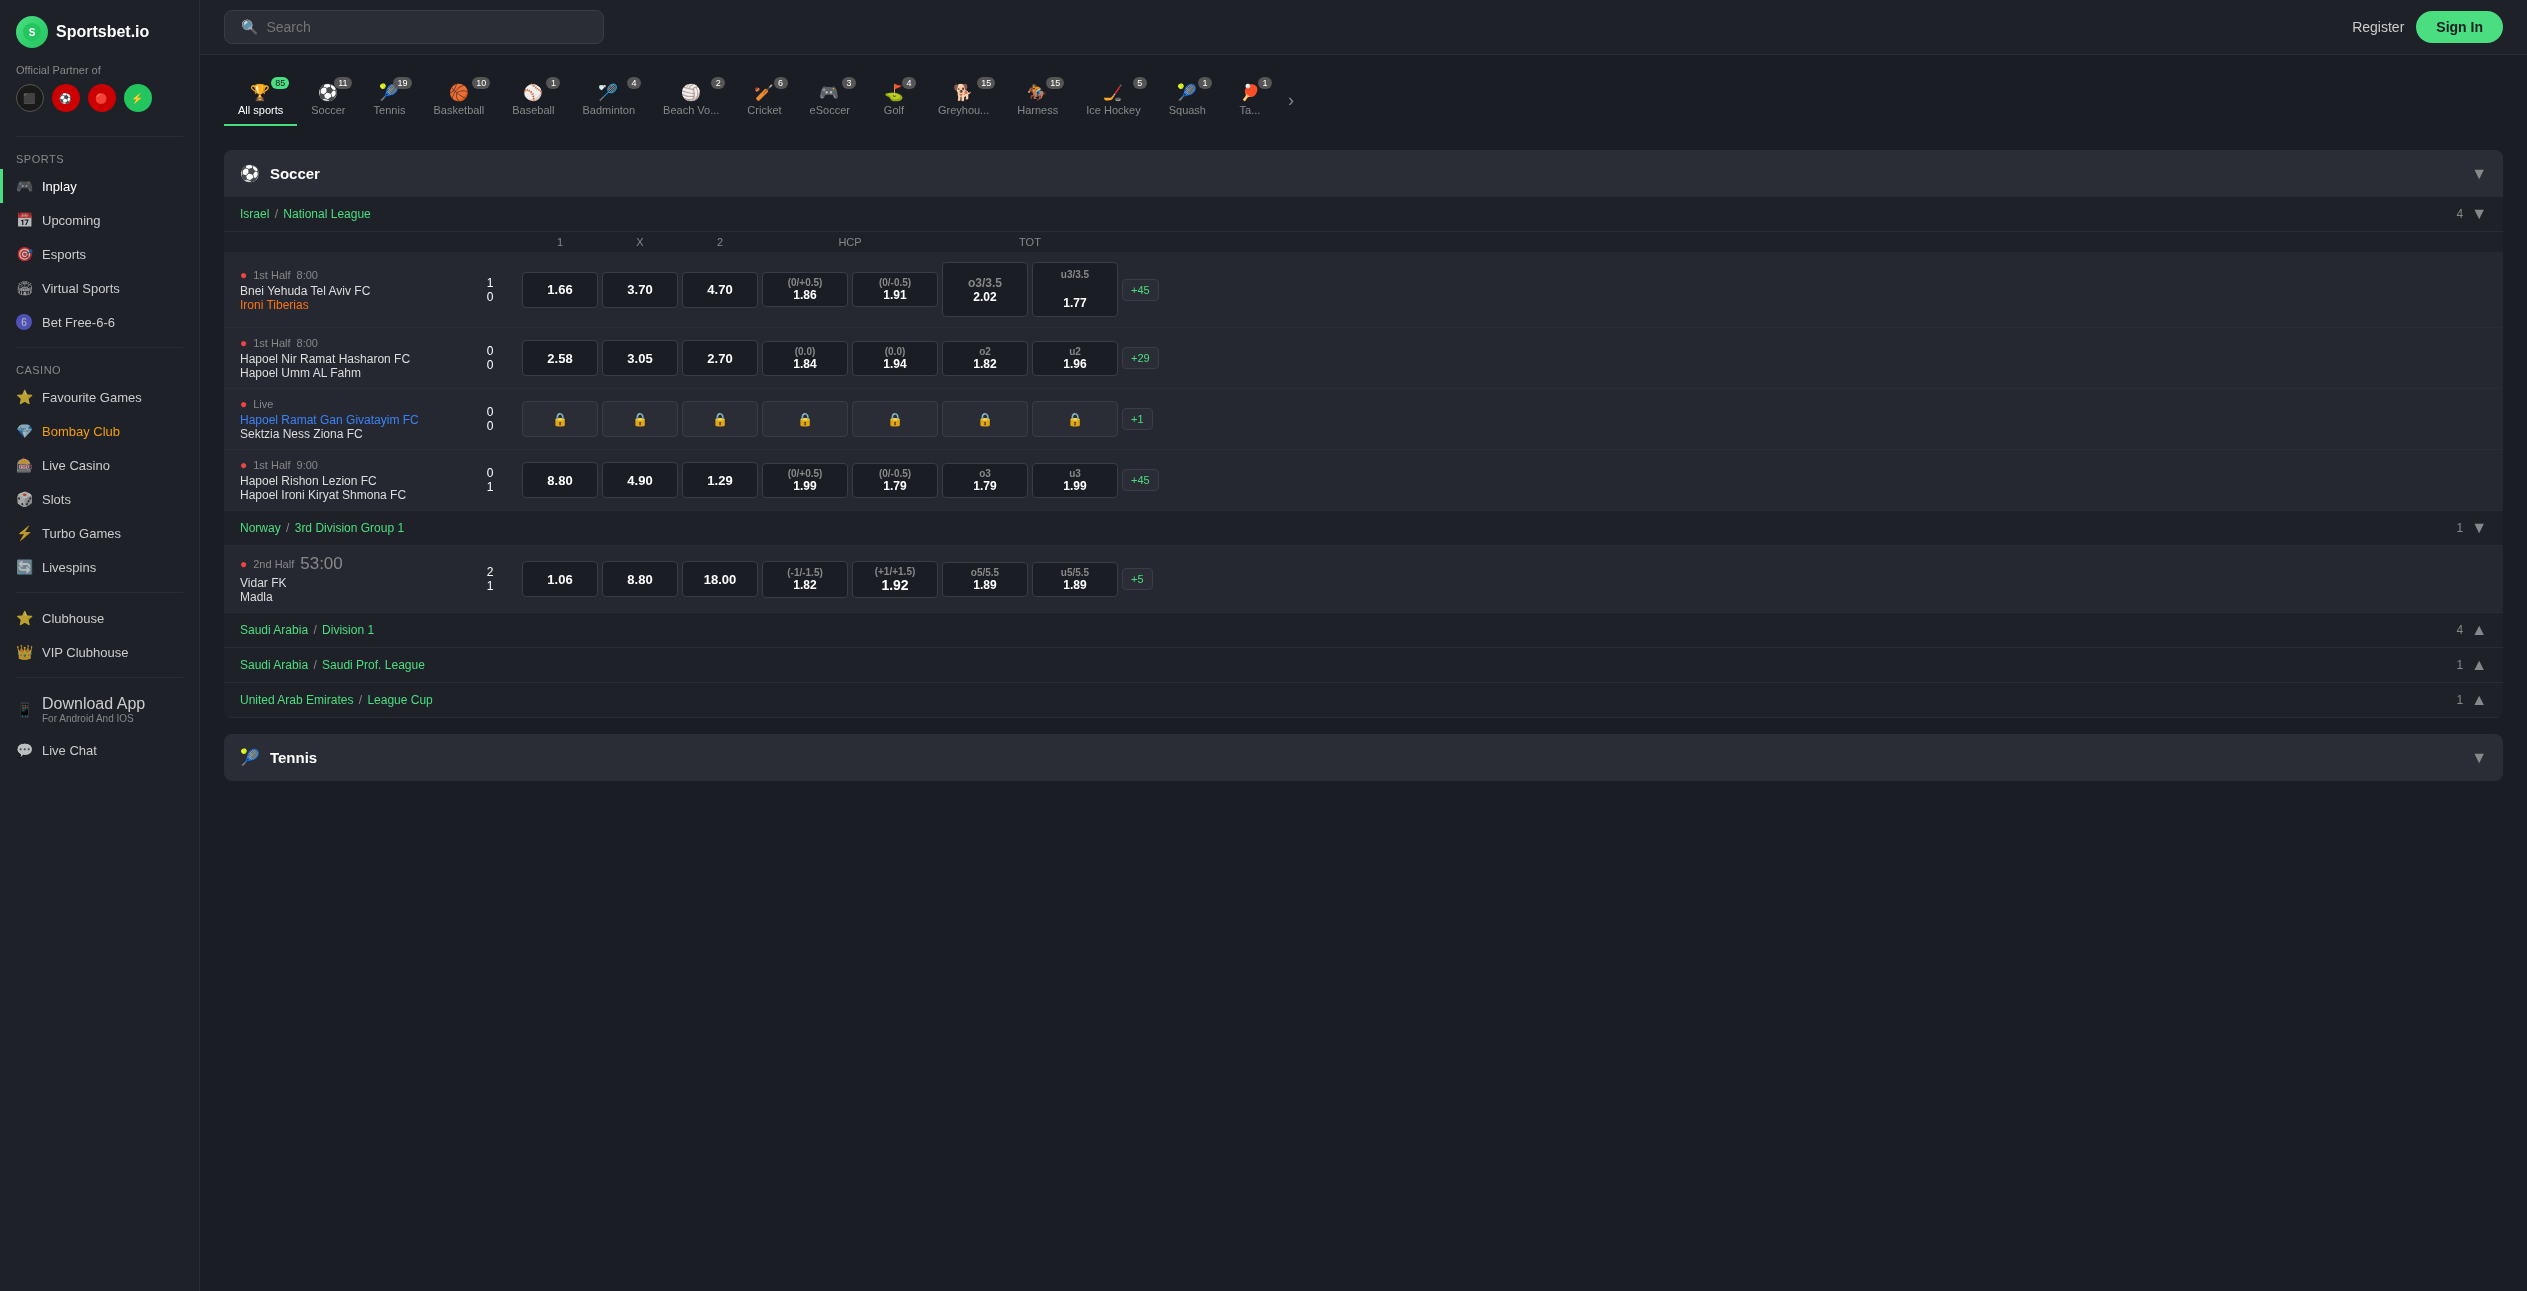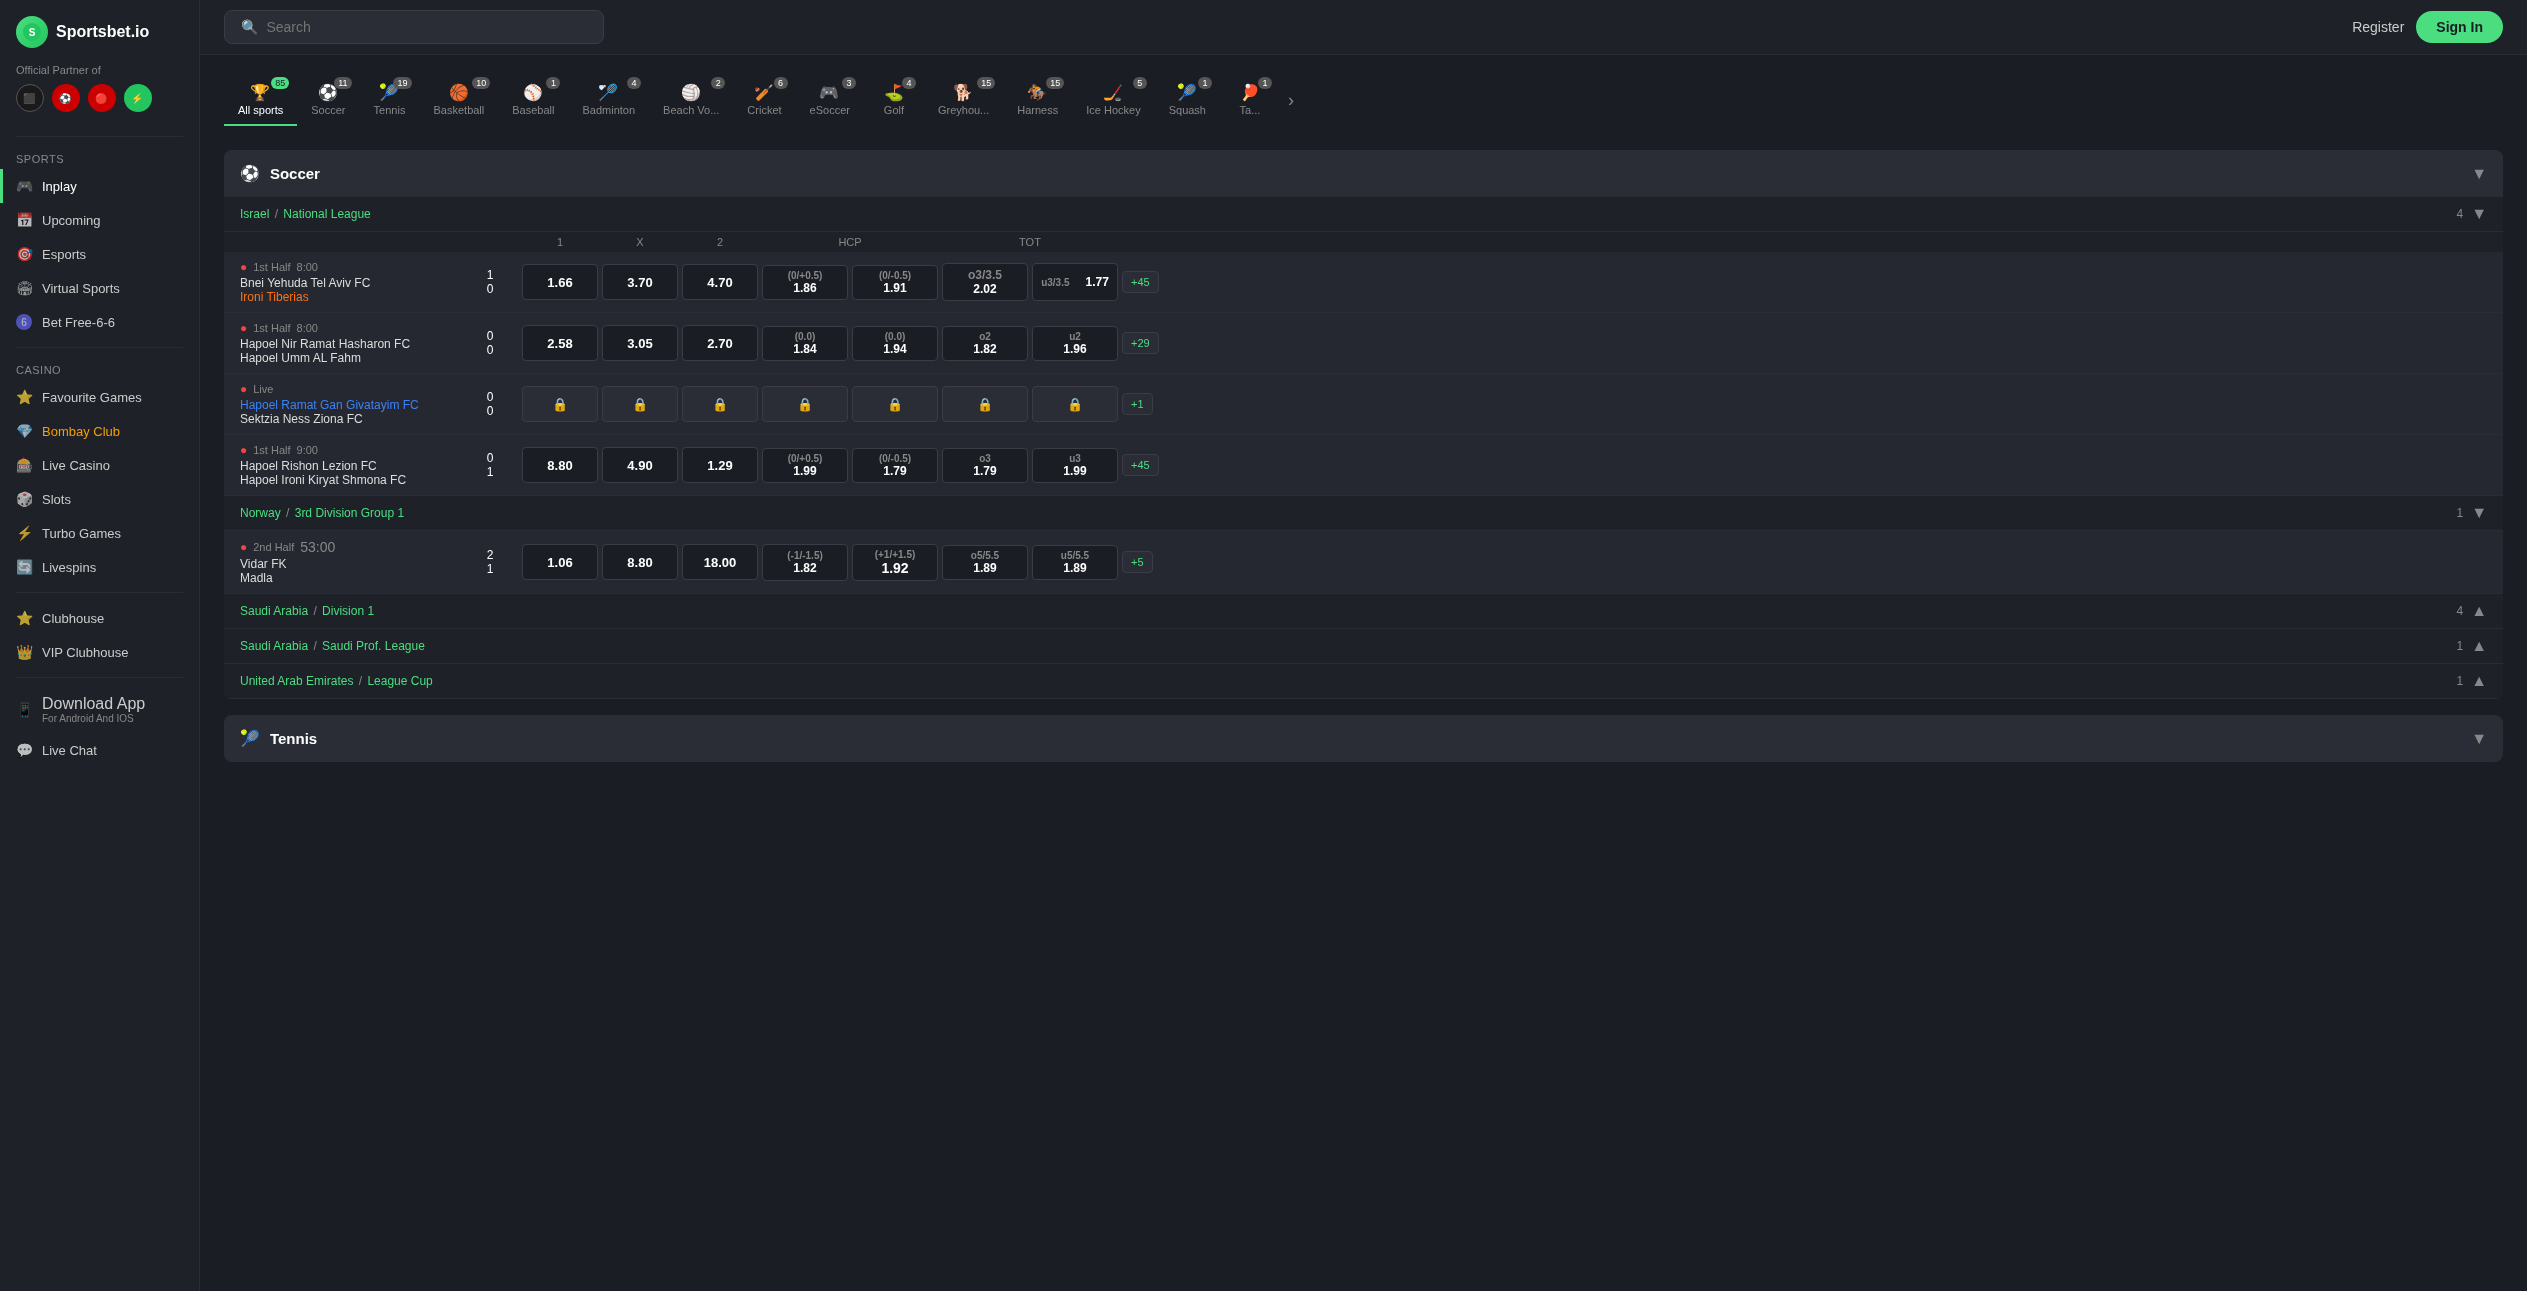--- a/index.html
+++ b/index.html
@@ -443,21 +443,21 @@
           <button class="odd-btn" style="flex-direction:column;height:auto;padding:4px;">
             <span style="font-size:10px;color:#888;">(0/-0.5)</span>
             <span style="font-size:12px;">1.91</span>
           </button>
         </div>
         <div style="display:grid;grid-template-columns:1fr 1fr;gap:4px;padding:2px;">
           <button class="odd-btn" style="flex-direction:column;height:auto;padding:4px;">
             <span style="font-size:12px;color:#888;">o3/3.5</span>
             <span style="font-size:12px;">2.02</span>
           </button>
-          <button class="odd-btn" style="flex-direction:row;height:auto;gap:16px;">
+          <button class="odd-btn" style="flex-direction:column;height:auto;gap:16px;">
             <span style="font-size:10px;color:#888;">u3/3.5</span>
             <span style="font-size:12px;">1.77</span>
           </button>
         </div>
         <div style="padding:2px;">
           <button class="more-btn">+45</button>
         </div>
       </div>
 
       <div style="display:grid; grid-template-columns: 220px 60px 80px 80px 80px 180px 180px 60px; padding:8px 16px; border-bottom:1px solid #2a2d35; align-items:center; background:#252830;">
@@ -601,21 +601,21 @@
           <span>1</span>
           <button class="chevron-btn">▼</button>
         </div>
       </div>
 
       <div style="display:grid; grid-template-columns: 220px 60px 80px 80px 80px 180px 180px 60px; padding:8px 16px; border-bottom:1px solid #2a2d35; align-items:center; background:#252830;">
         <div>
           <div style="display:flex;align-items:center;gap:6px;margin-bottom:2px;">
             <span style="color:#ef4444;font-size:12px;">●</span>
             <span style="font-size:11px;color:#888;">2nd Half</span>
-            <span style="font-size:14px;color:#888;">53:00</span>
+            <span style="font-size:17px;color:#888;">53:00</span>
           </div>
           <div style="font-size:12px;color:#ddd;">Vidar FK</div>
           <div style="font-size:12px;color:#ddd;">Madla</div>
         </div>
         <div style="text-align:center;font-size:12px;">
           <div style="color:white;">2</div>
           <div style="color:white;">1</div>
         </div>
         <div style="padding:2px;">
           <button class="odd-btn">1.06</button>

